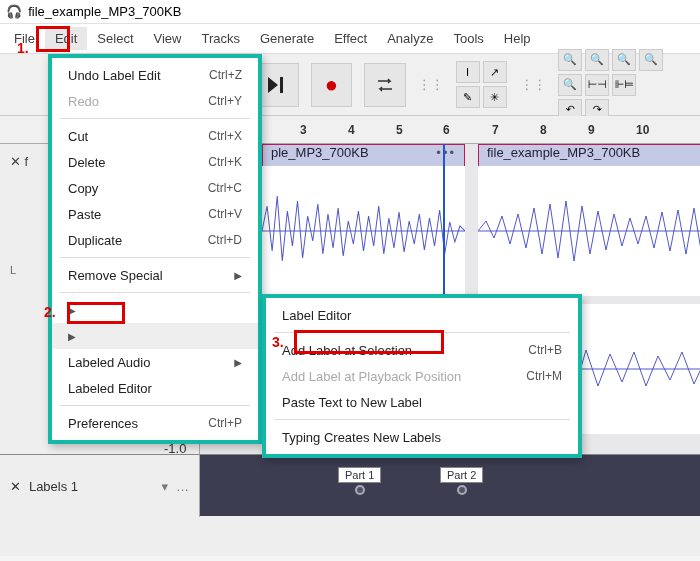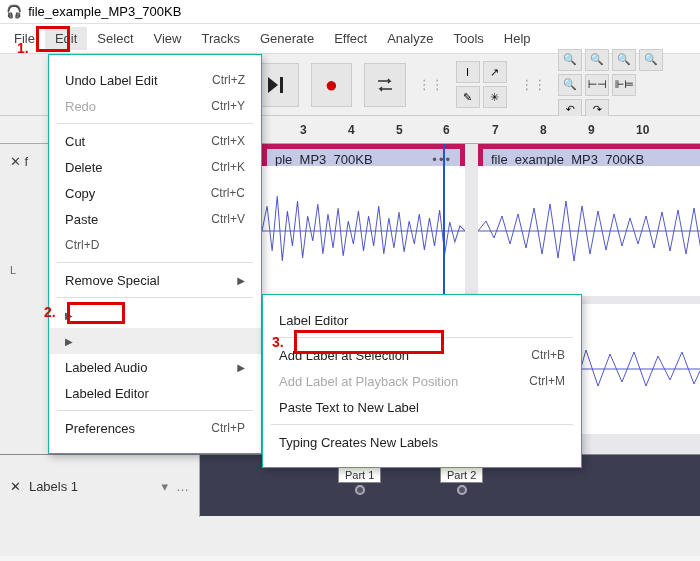--- a/index.html
+++ b/index.html
@@ -16,34 +16,34 @@
 .tb-group{display:flex;gap:3px;flex-wrap:wrap;align-content:center;height:48px;width:56px}
 .tb-sm{width:24px;height:22px;background:#e6e6e6;border:1px solid #ccc;display:flex;align-items:center;justify-content:center;font-size:11px}
 .ruler{height:28px;background:#f0f0f0;border-bottom:1px solid #aaa;position:relative;display:flex;align-items:center;padding-left:200px}
 .ruler .tick{position:absolute;font-size:12px;color:#333;font-weight:600}
 .gear{position:absolute;left:8px;top:118px;font-size:14px;color:#444}
 .trackarea{height:310px;background:#e8e8ea;position:relative}
 .trackhead{position:absolute;left:0;top:0;width:200px;height:310px;background:#eee;border-right:1px solid #aaa}
 .trackhead .close{position:absolute;left:10px;top:10px;font-size:13px;color:#444}
 .trackhead .scale{position:absolute;left:164px;top:240px;font-size:11px;color:#333;text-align:right;line-height:26px}
 .clips{position:absolute;left:200px;right:0;top:0;height:310px}
-.cliplabel{height:28px;background:#c4c9e6;border:5px solid #be185d;display:flex;align-items:flex-end;padding:0 8px;color:#223;font-size:12px;position:absolute}
+.cliplabel{height:28px;background:#c4c9e6;border:1px solid #be185d;display:flex;align-items:flex-start;padding:0 8px;color:#223;font-size:12px;position:absolute}
 .cliplabel .dots{margin-left:auto;letter-spacing:2px;color:#556}
 .wave{position:absolute;top:22px;height:130px;background:#fff}
 .wave svg{width:100%;height:100%}
 .playhead{position:absolute;left:443px;top:0;width:2px;height:310px;background:#2255cc}
 .labeltrack{height:62px;background:#3d3d52;display:flex;align-items:flex-start;border-top:1px solid #888}
 .labelhead{width:200px;height:62px;background:#eee;border-right:1px solid #aaa;display:flex;align-items:center;padding:0 10px;gap:8px;color:#333}
 .labelbody{position:relative;flex:1;height:62px}
 .labelmark{position:absolute;top:12px}
 .labelmark .flag{background:#fff;border:1px solid #888;padding:1px 6px;font-size:11px;color:#333}
 .labelmark .pin{width:10px;height:10px;border:2px solid #aab;border-radius:50%;background:#556;margin:2px auto 0}
 .bottom{height:40px;background:#eee}
 
-.menu{position:absolute;background:#fff;border:1px solid #14b8a6;box-shadow:2px 3px 8px rgba(0,0,0,.25);padding:12px 0;z-index:50}
+.menu{position:absolute;background:#fff;border:4px solid #14b8a6;box-shadow:2px 3px 8px rgba(0,0,0,.25);padding:4px 0;z-index:50}
 .menu .row{display:flex;align-items:center;height:26px;padding:0 16px;color:#222;gap:20px;white-space:nowrap}
 .menu .row.disabled{color:#aaa}
 .menu .row.hover{background:#eee}
 .menu .row .lbl{flex:1}
 .menu .row .sc{color:#555;font-size:12px}
 .menu .row .arr{color:#555;font-size:10px}
 .menu hr{border:none;border-top:1px solid #ddd;margin:4px 8px}
 
 .redbox{position:absolute;border:3px solid #d00;pointer-events:none;z-index:80}
 .redtxt{position:absolute;color:#d00;font-weight:700;font-size:14px;z-index:81}
@@ -218,20 +218,21 @@
     </div>
     <div class="row">
       <span class="lbl">Copy</span>
       <span class="sc">Ctrl+C</span>
     </div>
     <div class="row">
       <span class="lbl">Paste</span>
       <span class="sc">Ctrl+V</span>
     </div>
     <div class="row">
+      <span class="lbl">Duplicate</span>
       <span class="sc">Ctrl+D</span>
     </div>
     <hr>
     <div class="row">
       <span class="lbl">Remove Special</span>
       <span class="arr">▶</span>
     </div>
     <hr>
     <div class="row">
       <span class="arr">▶</span>

